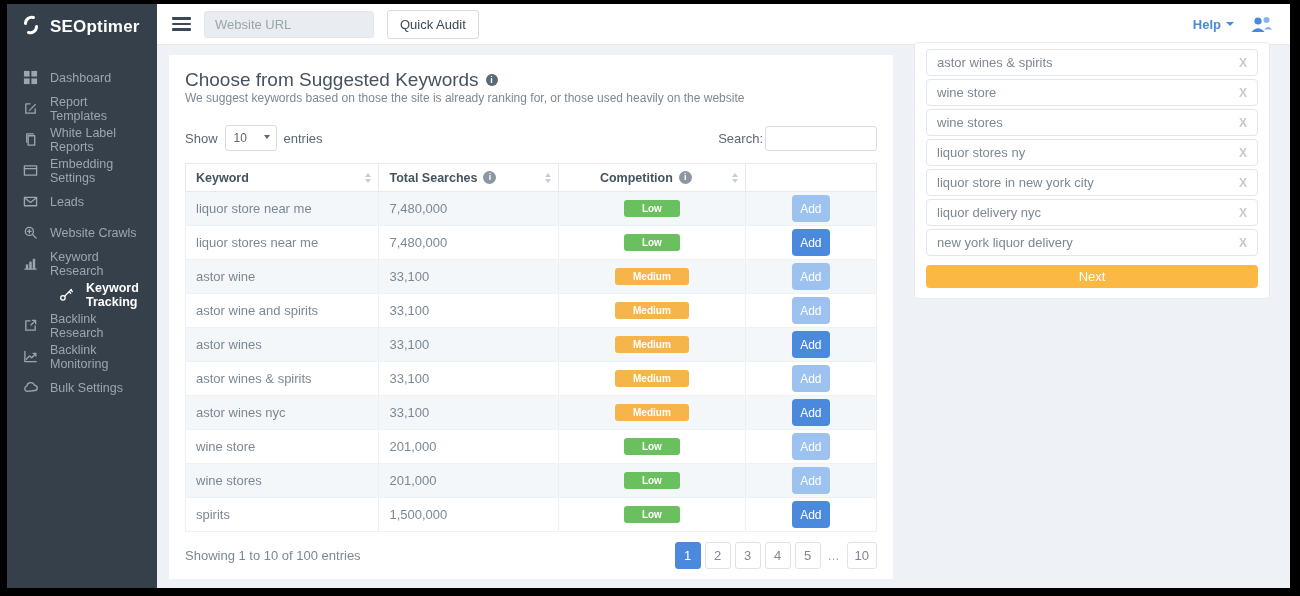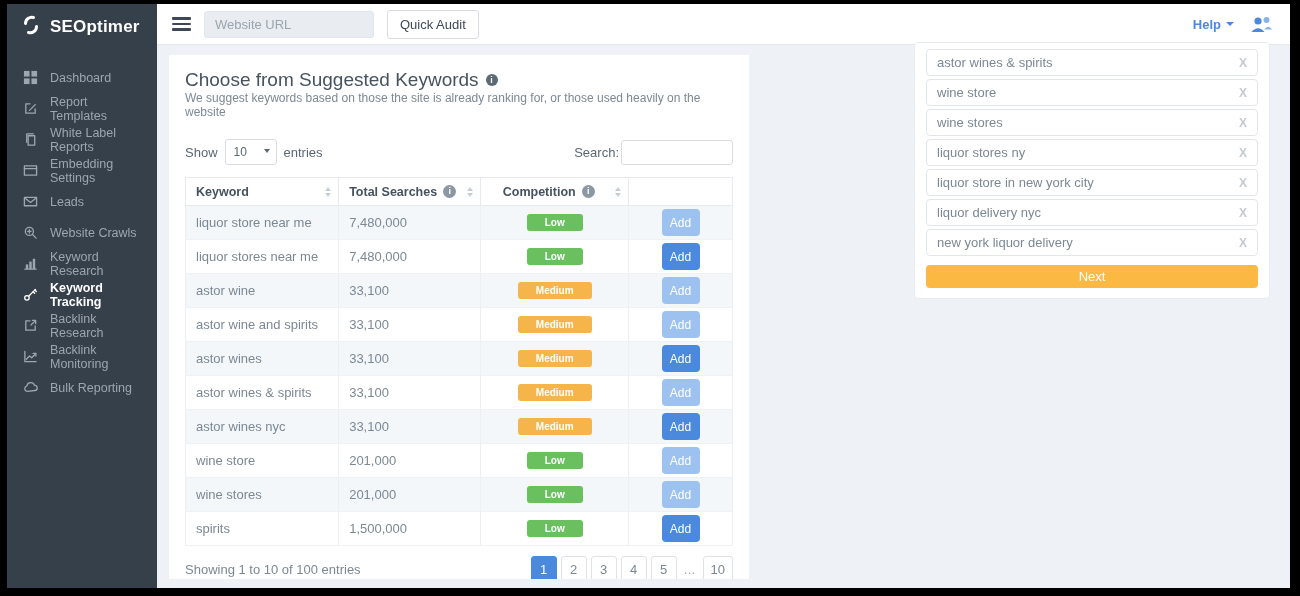--- a/index.html
+++ b/index.html
@@ -11,39 +11,39 @@
   .app{position:absolute;left:7px;top:4px;width:1283px;height:584px;background:#eef1f5;display:flex;overflow:hidden;}
 
   
   .sidebar{width:150px;background:var(--sidebar);flex-shrink:0;display:flex;flex-direction:column;}
   .logo{height:46px;display:flex;align-items:center;gap:8px;padding-left:13px;color:#fff;}
   .logo-text{font-size:17px;font-weight:bold;letter-spacing:.2px;}
   .nav{margin-top:12px;}
   .nav-item{display:flex;align-items:center;gap:12px;height:31px;padding:0 15px;color:#9ba6ae;font-size:12.5px;cursor:pointer;}
   .nav-item .ic{width:16px;height:16px;display:flex;align-items:center;justify-content:center;flex-shrink:0;}
   .nav-item svg{width:15px;height:15px;stroke:currentColor;fill:none;stroke-width:1.4;stroke-linecap:round;stroke-linejoin:round;}
-  .nav-item.active{color:#fff;font-weight:bold;}
+  .nav-item.active{color:#fff;font-weight:bold;margin-left:36px;}
 
   
   .main-col{flex:1;display:flex;flex-direction:column;min-width:0;border-radius:25px;}
   .topbar{height:41px;background:#fff;border-bottom:1px solid #e7eaec;display:flex;align-items:center;padding:0 15px;gap:13px;flex-shrink:0;}
   .burger{width:19px;display:flex;flex-direction:column;gap:3px;cursor:pointer;}
   .burger i{height:2.5px;background:#3c4858;border-radius:1px;}
   .url-input{width:170px;height:27px;background:#e9ecf0;border:1px solid #e2e6ea;border-radius:3px;padding:0 10px;font-size:13px;color:#5a6774;}
   .url-input::placeholder{color:#9aa5ad;}
   .btn-quick{height:29px;padding:0 12px;background:#fff;border:1px solid #d9dde1;border-radius:3px;font-size:13px;color:#3c4858;cursor:pointer;}
   .top-spacer{flex:1;}
   .help{color:var(--accent);font-size:13px;font-weight:bold;display:flex;align-items:center;gap:5px;cursor:pointer;}
   .caret{width:0;height:0;border-left:4px solid transparent;border-right:4px solid transparent;border-top:4px solid var(--accent);}
   .user-ic{cursor:pointer;display:flex;}
 
   .content{flex:1;position:relative;}
 
   
-  .main-card{position:absolute;left:12px;top:10px;width:580px;height:524px;background:#fff;padding:14px 16px;overflow:hidden;}
+  .main-card{position:absolute;left:12px;top:10px;width:724px;height:524px;background:#fff;padding:14px 16px;overflow:hidden;}
   .page-title{font-size:19px;color:var(--txt);display:flex;align-items:center;gap:7px;}
   .info{display:inline-block;width:13px;height:13px;border-radius:50%;background:#8b97a2;color:#fff;font-size:9px;font-weight:bold;text-align:center;line-height:13px;font-style:normal;}
   .info.dark{background:#5a6a77;width:12px;height:12px;line-height:12px;}
   .info::after{content:"i";}
   .subtitle{margin-top:0;font-size:12px;color:var(--muted);}
   .controls{margin-top:20px;display:flex;align-items:center;font-size:13px;color:#5a6774;}
   .sel-wrap{position:relative;margin:0 7px;}
   .sel{width:52px;height:26px;border:1px solid #d9dde1;border-radius:3px;background:#fff;font-size:12px;color:#5a6774;padding:0 8px;text-align:left;}
   .sel-caret{position:absolute;right:7px;top:10px;width:0;height:0;border-left:3.5px solid transparent;border-right:3.5px solid transparent;border-top:4px solid #5a6774;pointer-events:none;}
   .search-wrap{margin-left:auto;display:flex;align-items:center;gap:2px;}
@@ -209,21 +209,21 @@
           </span>
     <span class="lbl">Backlink Monitoring</span>
   </div>
 
   <div class="nav-item">
     <span class="ic">
             <svg viewBox="0 0 16 16">
               <path d="M4.6 12.2 a3 3 0 0 1 -.4-5.9 A4.1 4.1 0 0 1 12.2 5.8 a2.7 2.7 0 0 1 .5 5.4 z"></path>
             </svg>
           </span>
-    <span class="lbl">Bulk Reporting</span>
+    <span class="lbl">Bulk Settings</span>
   </div>
 </div>
   </div>
 
   <div class="main-col">
 
     <div class="topbar">
       <div class="burger">
           <i></i>
           <i></i>

